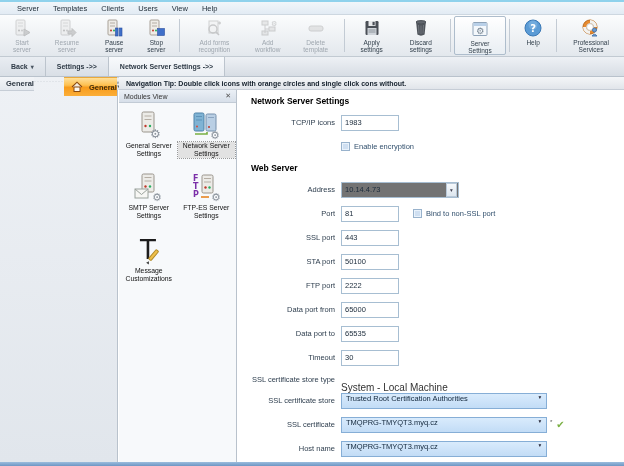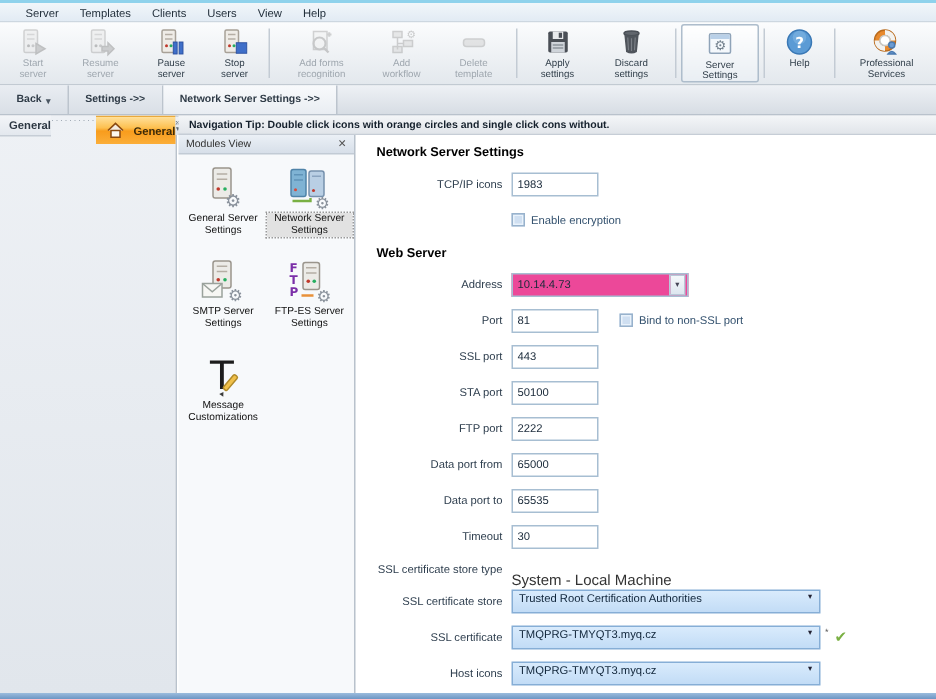--- a/index.html
+++ b/index.html
@@ -79,21 +79,21 @@
   
   .content { position:absolute; left:238px; top:13px; width:386px; height:372px; background:#fff;
     padding-top:4px; overflow:hidden; }
   .sect-title { font-size:8.5px; font-weight:bold; color:#000; margin:2px 0 8px 13px; }
   .sect-title.second { margin-top:8px; }
   .frow { display:flex; align-items:center; height:17px; margin-bottom:7px; }
   .frow.short { height:12px; }
   .flabel { width:97px; flex:none; text-align:right; margin-right:6px; font-size:7.5px; color:#2e3e4e; }
   input.txt { width:58px; height:16px; border:1px solid #a7bed2; font-family:"Liberation Sans",sans-serif;
     font-size:7.5px; color:#1a2a3a; padding:0 3px; outline:none; }
-  .combo { width:118px; height:16px; border:1px solid #a7bed2; background:#ec4899; display:flex; align-items:center; }
+  .combo { width:118px; height:16px; border:1px solid #a7bed2; background:#737373; display:flex; align-items:center; }
   .combo .cval { flex:1; font-size:7.5px; color:#1a2a3a; padding-left:3px; }
   .combo .cbtn { width:11px; height:14px; margin-right:1px; border:1px solid #b8c8d8;
     background:linear-gradient(#f5f8fb,#dde6ef); font-size:5.5px; color:#445; display:flex; align-items:center; justify-content:center; }
   .ddl { width:206px; height:16px; border:1px solid #86aed6; background:linear-gradient(#d9ebfc,#c2dcf6);
     display:flex; align-items:flex-start; }
   .ddl .dval { flex:1; font-size:7.5px; color:#10253a; padding-left:4px; white-space:nowrap; overflow:hidden; }
   .ddl .darr { width:12px; font-size:5.5px; color:#223; text-align:center; }
   .cb { width:9px; height:9px; flex:none; background:#cfdff1; border:1px solid #98b2cc;
     box-shadow:inset 0 0 0 1px #e9f2fb; margin-right:4px; }
   .cblabel { font-size:7.5px; color:#33516e; }
@@ -600,21 +600,21 @@
         <span class="dval">TMQPRG-TMYQT3.myq.cz</span>
         <span class="darr">▾</span>
       </div>
       <span class="suffix">
         <span class="star">*</span>
         <span class="checkmark">✔</span>
       </span>
     </div>
 
     <div class="frow">
-      <span class="flabel">Host icons</span>
+      <span class="flabel">Host name</span>
       <div class="ddl">
         <span class="dval">TMQPRG-TMYQT3.myq.cz</span>
         <span class="darr">▾</span>
       </div>
     </div>
 
   </div>
 </div>
 
 <div class="bottomline"></div>

